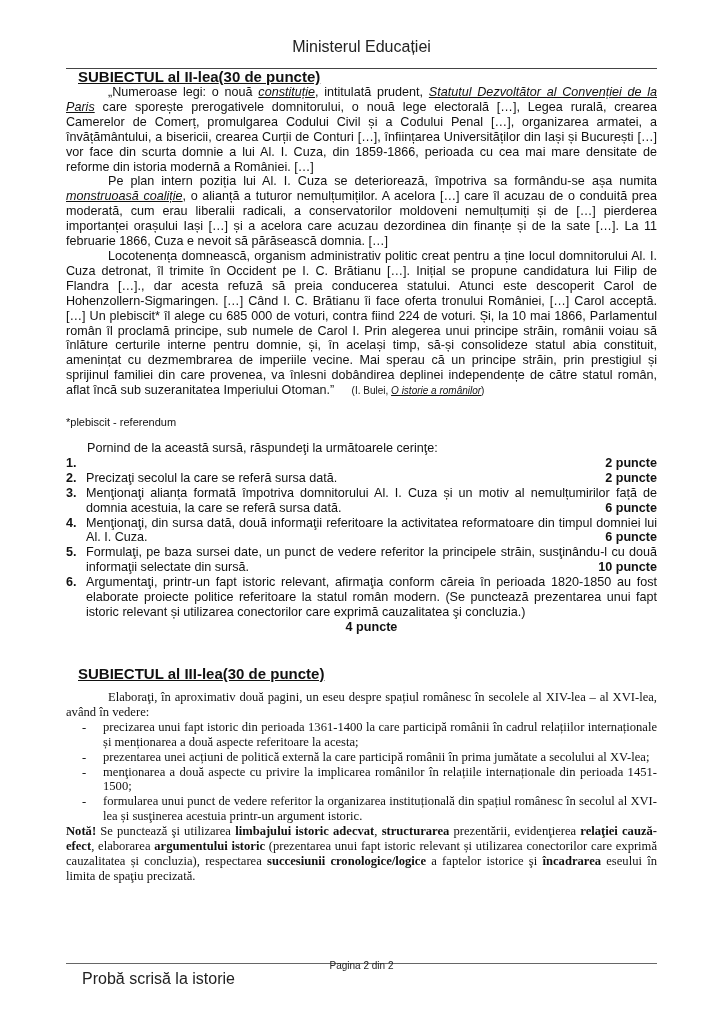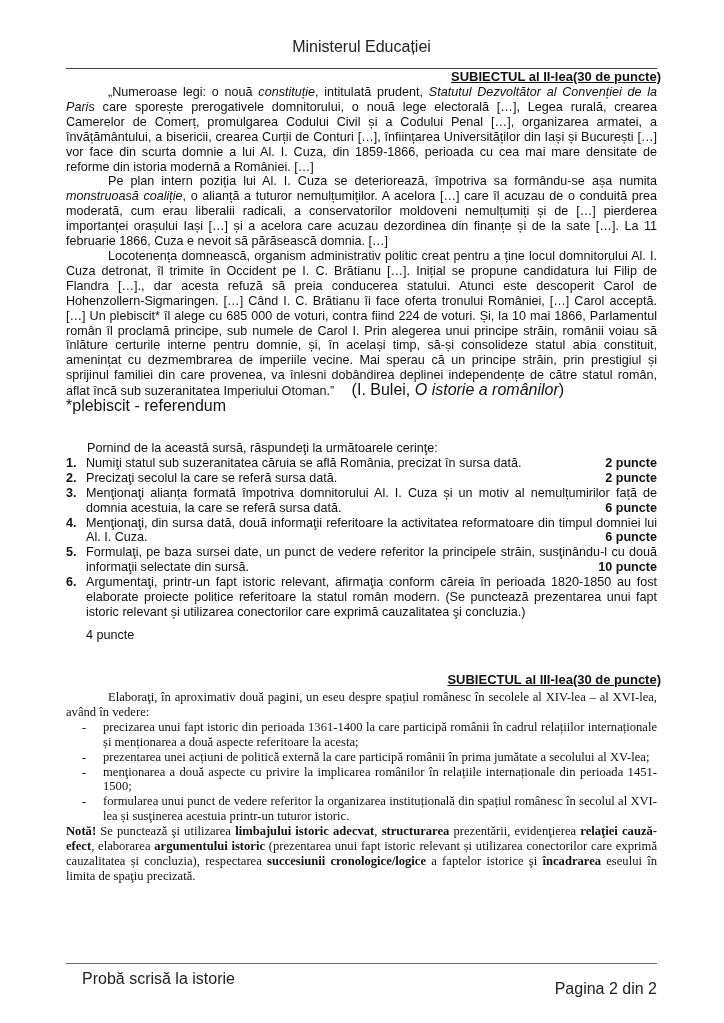--- a/index.html
+++ b/index.html
@@ -2,41 +2,41 @@
 <html><head>
 <meta charset="utf-8">
 <style>
   html, body { margin:0; padding:0; background:#ffffff; }
   body { width:724px; height:1023px; position:relative; overflow:hidden;
          font-family:"Liberation Sans", sans-serif; color:#111; font-size:12.6px; }
   .page { position:absolute; left:66px; top:0; width:591px; }
   .header { position:absolute; top:41px; left:0; width:591px; text-align:center;
             font-size:16px; line-height:12.5px; color:#222; }
   .header-rule { position:absolute; top:68px; left:0; width:591px; height:0; border-top:1.2px solid #444; }
-  .subject-row { position:absolute; left:4px; width:591px; display:flex; justify-content:flex-end;
-                 font-weight:bold; text-decoration:underline; font-size:13px; line-height:14.8px; }
+  .subject-row { position:absolute; left:12px; width:591px; display:flex; justify-content:flex-start;
+                 font-weight:bold; text-decoration:underline; font-size:15px; line-height:14.8px; }
   .block { position:absolute; left:0; width:591px; line-height:14.9px; }
   p { margin:0; text-align:justify; }
   .indent { text-indent:42px; }
   .indent-small { text-indent:21px; }
-  .source-cite { font-size:16px; }
-  .footnote { font-size:16px; margin-top:0; }
+  .source-cite { font-size:10px; }
+  .footnote { font-size:11px; margin-top:16px; }
   .q { display:flex; }
   .q-num { width:20px; flex:0 0 20px; font-weight:bold; }
   .q-text { flex:1; text-align:justify; }
   .pts { font-weight:bold; float:right; }
-  .pts-line { text-align:left; font-weight:normal;margin-top:8px; }
+  .pts-line { text-align:center; font-weight:bold; }
   .bul { display:flex; }
   .bul-dash { width:37px; flex:0 0 37px; text-align:left; padding-left:16px; box-sizing:border-box; }
   .bul-text { flex:1; text-align:justify; }
   b { font-weight:bold; }
-  i { font-style:italic; }
+  i { font-style:italic;text-decoration:underline; }
   .footer-rule { position:absolute; top:963px; left:0; width:591px; border-top:1.2px solid #666; }
   .footer-row { position:absolute; top:970px; left:16px; width:711px; display:flex; justify-content:space-between; font-size:16px; color:#222; }
-  .footer-page { position:absolute; top:980px; left:0; width:591px; text-align:right; font-size:16px; color:#222; }
+  .footer-page { position:absolute; top:960px; left:0; width:591px; text-align:center; font-size:10px; color:#222; }
 </style>
 </head>
 <body>
 
 <div class="page">
 
   <div class="header">
     <div>Ministerul Educației</div>
   </div>
   <div class="header-rule"></div>
@@ -50,21 +50,21 @@
     <p class="indent"><span>„Numeroase legi: o nouă </span><i>constituție</i><span>, intitulată prudent, </span><i>Statutul Dezvoltător al Convenției de la Paris</i><span> care sporește prerogativele domnitorului, o nouă lege electorală […], Legea rurală, crearea Camerelor de Comerț, promulgarea Codului Civil și a Codului Penal […], organizarea armatei, a învățământului, a bisericii, crearea Curții de Conturi […], înființarea Universităților din Iași și București […] vor face din scurta domnie a lui Al. I. Cuza, din 1859-1866, perioada cu cea mai mare densitate de reforme din istoria modernă a României. […]</span></p>
     <p class="indent"><span>Pe plan intern poziția lui Al. I. Cuza se deteriorează, împotriva sa formându-se așa numita </span><i>monstruoasă coaliție</i><span>, o alianță a tuturor nemulțumiților. A acelora […] care îl acuzau de o conduită prea moderată, cum erau liberalii radicali, a conservatorilor moldoveni nemulțumiți și de […] pierderea importanței orașului Iași […] și a acelora care acuzau dezordinea din finanțe și de la sate […]. La 11 februarie 1866, Cuza e nevoit să părăsească domnia. […]</span></p>
     <p class="indent"><span>Locotenența domnească, organism administrativ politic creat pentru a ține locul domnitorului Al. I. Cuza detronat, îl trimite în Occident pe I. C. Brătianu […]. Inițial se propune candidatura lui Filip de Flandra […]., dar acesta refuză să preia conducerea statului. Atunci este descoperit Carol de Hohenzollern-Sigmaringen. […] Când I. C. Brătianu îi face oferta tronului României, […] Carol acceptă. […] Un plebiscit* îl alege cu 685 000 de voturi, contra fiind 224 de voturi. Și, la 10 mai 1866, Parlamentul român îl proclamă principe, sub numele de Carol I. Prin alegerea unui principe străin, românii voiau să înlăture certurile interne pentru domnie, și, în același timp, să-și consolideze statul abia constituit, amenințat cu dezmembrarea de imperiile vecine. Mai sperau că un principe străin, prin prestigiul și sprijinul familiei din care provenea, va înlesni dobândirea deplinei independențe de către statul român, aflat încă sub suzeranitatea Imperiului Otoman.”</span>&nbsp;&nbsp;&nbsp;&nbsp;&nbsp;<span class="source-cite"><span>(I. Bulei, </span><i>O istorie a românilor</i><span>)</span></span></p>
     <p class="footnote">*plebiscit - referendum</p>
   </div>
 
   <div class="block" style="top:441px;">
     <p class="indent-small">Pornind de la această sursă, răspundeţi la următoarele cerinţe:</p>
     <div class="q">
       <span class="q-num">1.</span>
-      <span class="q-text"><span>Numiţi statul sub suzeranitatea căruia se află România, precizat în sursa dată.</span><span class="pts">2 puncte</span></span>
+      <span class="q-text"><span class="pts">2 puncte</span></span>
     </div>
     <div class="q">
       <span class="q-num">2.</span>
       <span class="q-text"><span>Precizaţi secolul la care se referă sursa dată.</span><span class="pts">2 puncte</span></span>
     </div>
     <div class="q">
       <span class="q-num">3.</span>
       <span class="q-text"><span>Menţionaţi alianța formată împotriva domnitorului Al. I. Cuza și un motiv al nemulțumirilor față de domnia acestuia, la care se referă sursa dată.</span><span class="pts">6 puncte</span></span>
     </div>
     <div class="q">
@@ -74,42 +74,42 @@
     <div class="q">
       <span class="q-num">5.</span>
       <span class="q-text"><span>Formulaţi, pe baza sursei date, un punct de vedere referitor la principele străin, susţinându-l cu două informaţii selectate din sursă.</span><span class="pts">10 puncte</span></span>
     </div>
     <div class="q">
       <span class="q-num">6.</span>
       <span class="q-text"><span>Argumentaţi, printr-un fapt istoric relevant, afirmaţia conform căreia în perioada 1820-1850 au fost elaborate proiecte politice referitoare la statul român modern. (Se punctează prezentarea unui fapt istoric relevant și utilizarea conectorilor care exprimă cauzalitatea şi concluzia.)</span><div class="pts-line">4 puncte</div></span>
     </div>
   </div>
 
-  <div class="subject-row" style="top:667px;margin-top:6px;">
+  <div class="subject-row" style="top:667px;">
     <span>SUBIECTUL al III-lea</span>
     <span>(30 de puncte)</span>
   </div>
 
   <div class="block" style="top:690px;font-family:Liberation Serif, serif;">
     <p class="indent">Elaboraţi, în aproximativ două pagini, un eseu despre spațiul românesc în secolele al XIV-lea – al XVI-lea, având în vedere:</p>
     <div class="bul">
       <span class="bul-dash">-</span>
       <span class="bul-text">precizarea unui fapt istoric din perioada 1361-1400 la care participă românii în cadrul relațiilor internaționale și menționarea a două aspecte referitoare la acesta;</span>
     </div>
     <div class="bul">
       <span class="bul-dash">-</span>
       <span class="bul-text">prezentarea unei acțiuni de politică externă la care participă românii în prima jumătate a secolului al XV-lea;</span>
     </div>
     <div class="bul">
       <span class="bul-dash">-</span>
       <span class="bul-text">menţionarea a două aspecte cu privire la implicarea românilor în relațiile internaționale din perioada 1451-1500;</span>
     </div>
     <div class="bul">
       <span class="bul-dash">-</span>
-      <span class="bul-text">formularea unui punct de vedere referitor la organizarea instituțională din spațiul românesc în secolul al XVI-lea și susţinerea acestuia printr-un tuturor istoric.</span>
+      <span class="bul-text">formularea unui punct de vedere referitor la organizarea instituțională din spațiul românesc în secolul al XVI-lea și susţinerea acestuia printr-un argument istoric.</span>
     </div>
     <p><b>Notă!</b><span> Se punctează şi utilizarea </span><b>limbajului istoric adecvat</b><span>, </span><b>structurarea</b><span> prezentării, evidenţierea </span><b>relaţiei cauză-efect</b><span>, elaborarea </span><b>argumentului istoric</b><span> (prezentarea unui fapt istoric relevant și utilizarea conectorilor care exprimă cauzalitatea și concluzia), respectarea </span><b>succesiunii cronologice/logice</b><span> a faptelor istorice şi </span><b>încadrarea</b><span> eseului în limita de spaţiu precizată.</span></p>
   </div>
 
   <div class="footer-rule"></div>
   <div class="footer-row">
     <span>Probă scrisă la istorie</span>
     <span>Model</span>
   </div>
   <div class="footer-page">Pagina 2 din 2</div>

